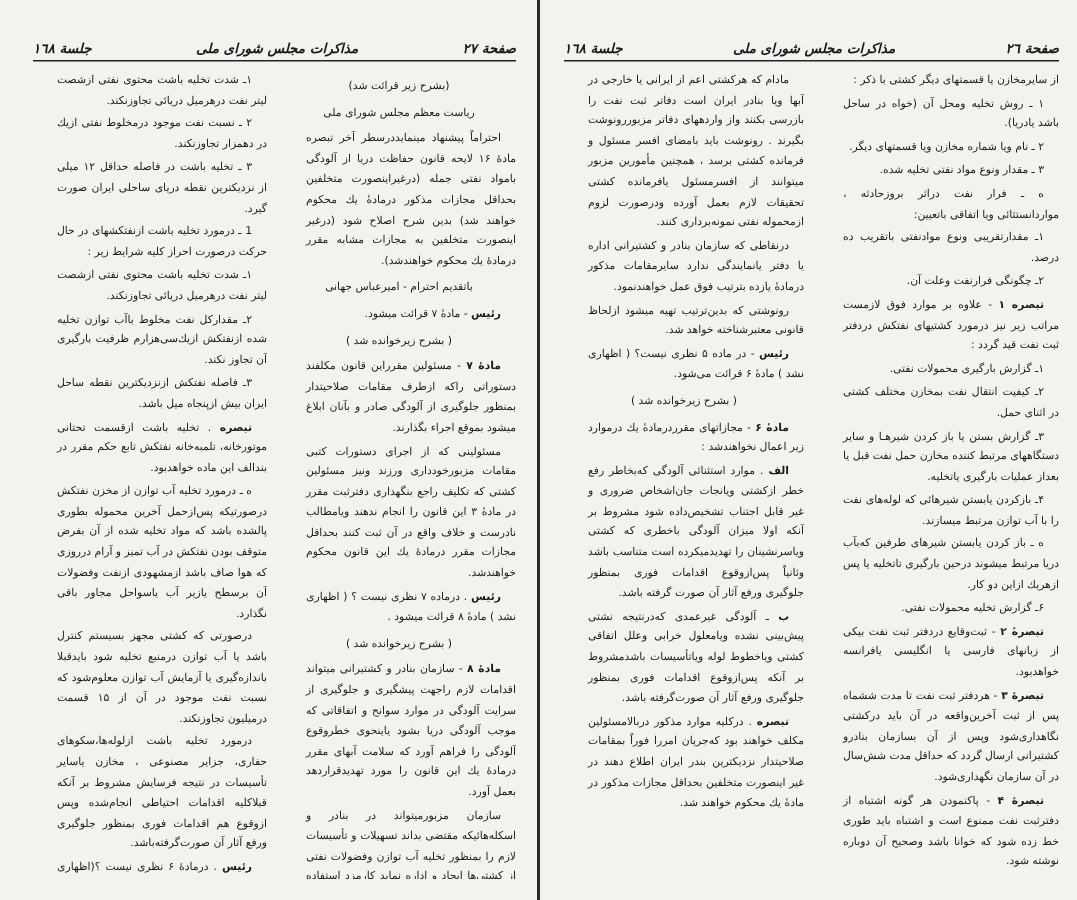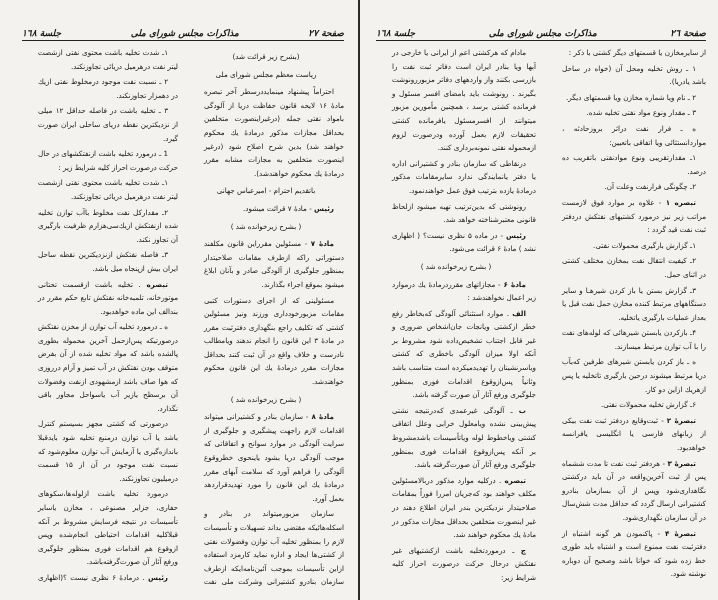--- a/index.html
+++ b/index.html
@@ -36,20 +36,21 @@
     <div class="cols">
       <div class="col">
           <p class="center"><span>(بشرح زیر قرائت شد)</span></p>
           <p class="center"><span>ریاست معظم مجلس شورای ملی</span></p>
           <p><span>احتراماً پیشنهاد مینمایددرسطر آخر تبصره مادهٔ ۱۶ لایحه قانون حفاظت دریا از آلودگی بامواد نفتی جمله (درغیراینصورت متخلفین بحداقل مجازات مذکور درمادهٔ یك محکوم خواهند شد) بدین شرح اصلاح شود (درغیر اینصورت متخلفین به مجازات مشابه مقرر درمادهٔ یك محکوم خواهندشد).</span></p>
           <p class="center"><span>باتقدیم احترام - امیرعباس جهانی</span></p>
           <p><b>رئیس</b> <span>- مادهٔ ۷ قرائت میشود.</span></p>
           <p class="center"><span>( بشرح زیرخوانده شد )</span></p>
           <p><b>مادهٔ ۷</b> <span>- مسئولین مقرراین قانون مکلفند دستوراتی راکه ازطرف مقامات صلاحیتدار بمنظور جلوگیری از آلودگی صادر و بآنان ابلاغ میشود بموقع اجراء بگذارند.</span></p>
           <p><span>مسئولینی که از اجرای دستورات کتبی مقامات مزبورخودداری ورزند ونیز مسئولین کشتی که تکلیف راجع بنگهداری دفترثبت مقرر در مادهٔ ۳ این قانون را انجام ندهند ویامطالب نادرست و خلاف واقع در آن ثبت کنند بحداقل مجازات مقرر درمادهٔ یك این قانون محکوم خواهندشد.</span></p>
+          <p><b>رئیس</b> <span>. درماده ۷ نظری نیست ؟ ( اظهاری نشد ) مادهٔ ۸ قرائت میشود .</span></p>
           <p class="center"><span>( بشرح زیرخوانده شد )</span></p>
           <p><b>مادهٔ ۸</b> <span>- سازمان بنادر و کشتیرانی میتواند اقدامات لازم راجهت پیشگیری و جلوگیری از سرایت آلودگی در موارد سوانح و اتفاقاتی که موجب آلودگی دریا بشود یاینحوی خطروقوع آلودگی را فراهم آورد که سلامت آبهای مقرر درمادهٔ یك این قانون را مورد تهدیدقراردهد بعمل آورد.</span></p>
           <p><span>سازمان مزبورمیتواند در بنادر و اسکله‌هائیکه مقتضی بداند تسهیلات و تأسیسات لازم را بمنظور تخلیه آب توازن وفضولات نفتی از کشتی‌ها ایجاد و اداره نماید کارمزد استفاده ازاین تأسیسات بموجب آئین‌نامه‌ایکه ازطرف سازمان بنادرو کشتیرانی وشرکت ملی نفت ایران تهیه میشود تعیین خواهدشد.</span></p>
         </div>
       <div class="col">
           <p><span>۱ـ شدت تخلیه باشت محتوی نفتی ازشصت لیتر نفت درهرمیل دریائی تجاوزنکند.</span></p>
           <p><span>۲ ـ نسبت نفت موجود درمخلوط نفتی ازیك در دهمزار تجاوزنکند.</span></p>
           <p><span>۳ ـ تخلیه باشت در فاصله حداقل ۱۲ میلی از نزدیکترین نقطه دریای ساحلی ایران صورت گیرد.</span></p>
           <p><span>1 ـ درمورد تخلیه باشت ازنفتکشهای در حال حرکت درصورت احراز کلیه شرایط زیر :</span></p>
           <p><span>۱ـ شدت تخلیه باشت محتوی نفتی ازشصت لیتر نفت درهرمیل دریائی تجاوزنکند.</span></p>
@@ -98,17 +99,16 @@
       <div class="col">
           <p><span>مادام که هرکشتی اعم از ایرانی یا خارجی در آبها ویا بنادر ایران است دفاتر ثبت نفت را بازرسی بکنند واز واردههای دفاتر مزبوررونوشت بگیرند . رونوشت باید بامضای افسر مسئول و فرمانده کشتی برسد ، همچنین مأمورین مزبور میتوانند از افسرمسئول یافرمانده کشتی تحقیقات لازم بعمل آورده ودرصورت لزوم ازمحموله نفتی نمونه‌برداری کنند.</span></p>
           <p><span>درنقاطی که سازمان بنادر و کشتیرانی اداره یا دفتر یانمایندگی ندارد سایرمقامات مذکور درمادهٔ یازده بترتیب فوق عمل خواهندنمود.</span></p>
           <p><span>رونوشتی که بدین‌ترتیب تهیه میشود ازلحاظ قانونی معتبرشناخته خواهد شد.</span></p>
           <p><b>رئیس</b> <span>- در ماده ۵ نظری نیست؟ ( اظهاری نشد ) مادهٔ ۶ قرائت می‌شود.</span></p>
           <p class="center"><span>( بشرح زیرخوانده شد )</span></p>
           <p><b>مادهٔ ۶</b> <span>- مجازاتهای مقرردرمادهٔ یك درموارد زیر اعمال نخواهندشد :</span></p>
           <p><b>الف</b> <span>. موارد استثنائی آلودگی که‌بخاطر رفع خطر ازکشتی ویانجات جان‌اشخاص ضروری و غیر قابل اجتناب تشخیص‌داده شود مشروط بر آنکه اولا میزان آلودگی باخطری که کشتی ویاسرنشینان را تهدیدمیکرده است متناسب باشد وثانیاً پس‌ازوقوع اقدامات فوری بمنظور جلوگیری ورفع آثار آن صورت گرفته باشد.</span></p>
           <p><b>ب</b> <span>ـ آلودگی غیرعمدی که‌درنتیجه نشتی پیش‌بینی نشده ویامعلول خرابی وعلل اتفاقی کشتی ویاخطوط لوله ویاتأسیسات باشدمشروط بر آنکه پس‌ازوقوع اقدامات فوری بمنظور جلوگیری ورفع آثار آن صورت‌گرفته باشد.</span></p>
           <p><b>تبصره</b> <span>. درکلیه موارد مذکور دربالامسئولین مکلف خواهند بود که‌جریان امررا فوراً بمقامات صلاحیتدار نزدیکترین بندر ایران اطلاع دهند در غیر اینصورت متخلفین بحداقل مجازات مذکور در مادهٔ یك محکوم خواهند شد.</span></p>
-          <p><b>ج</b> <span>ـ درموردتخلیه باشت ازکشتیهای غیر نفتکش درحال حرکت درصورت احراز کلیه شرایط زیر:</span></p>
         </div>
     </div>
   </div>
 </div>
 
 </body></html>

